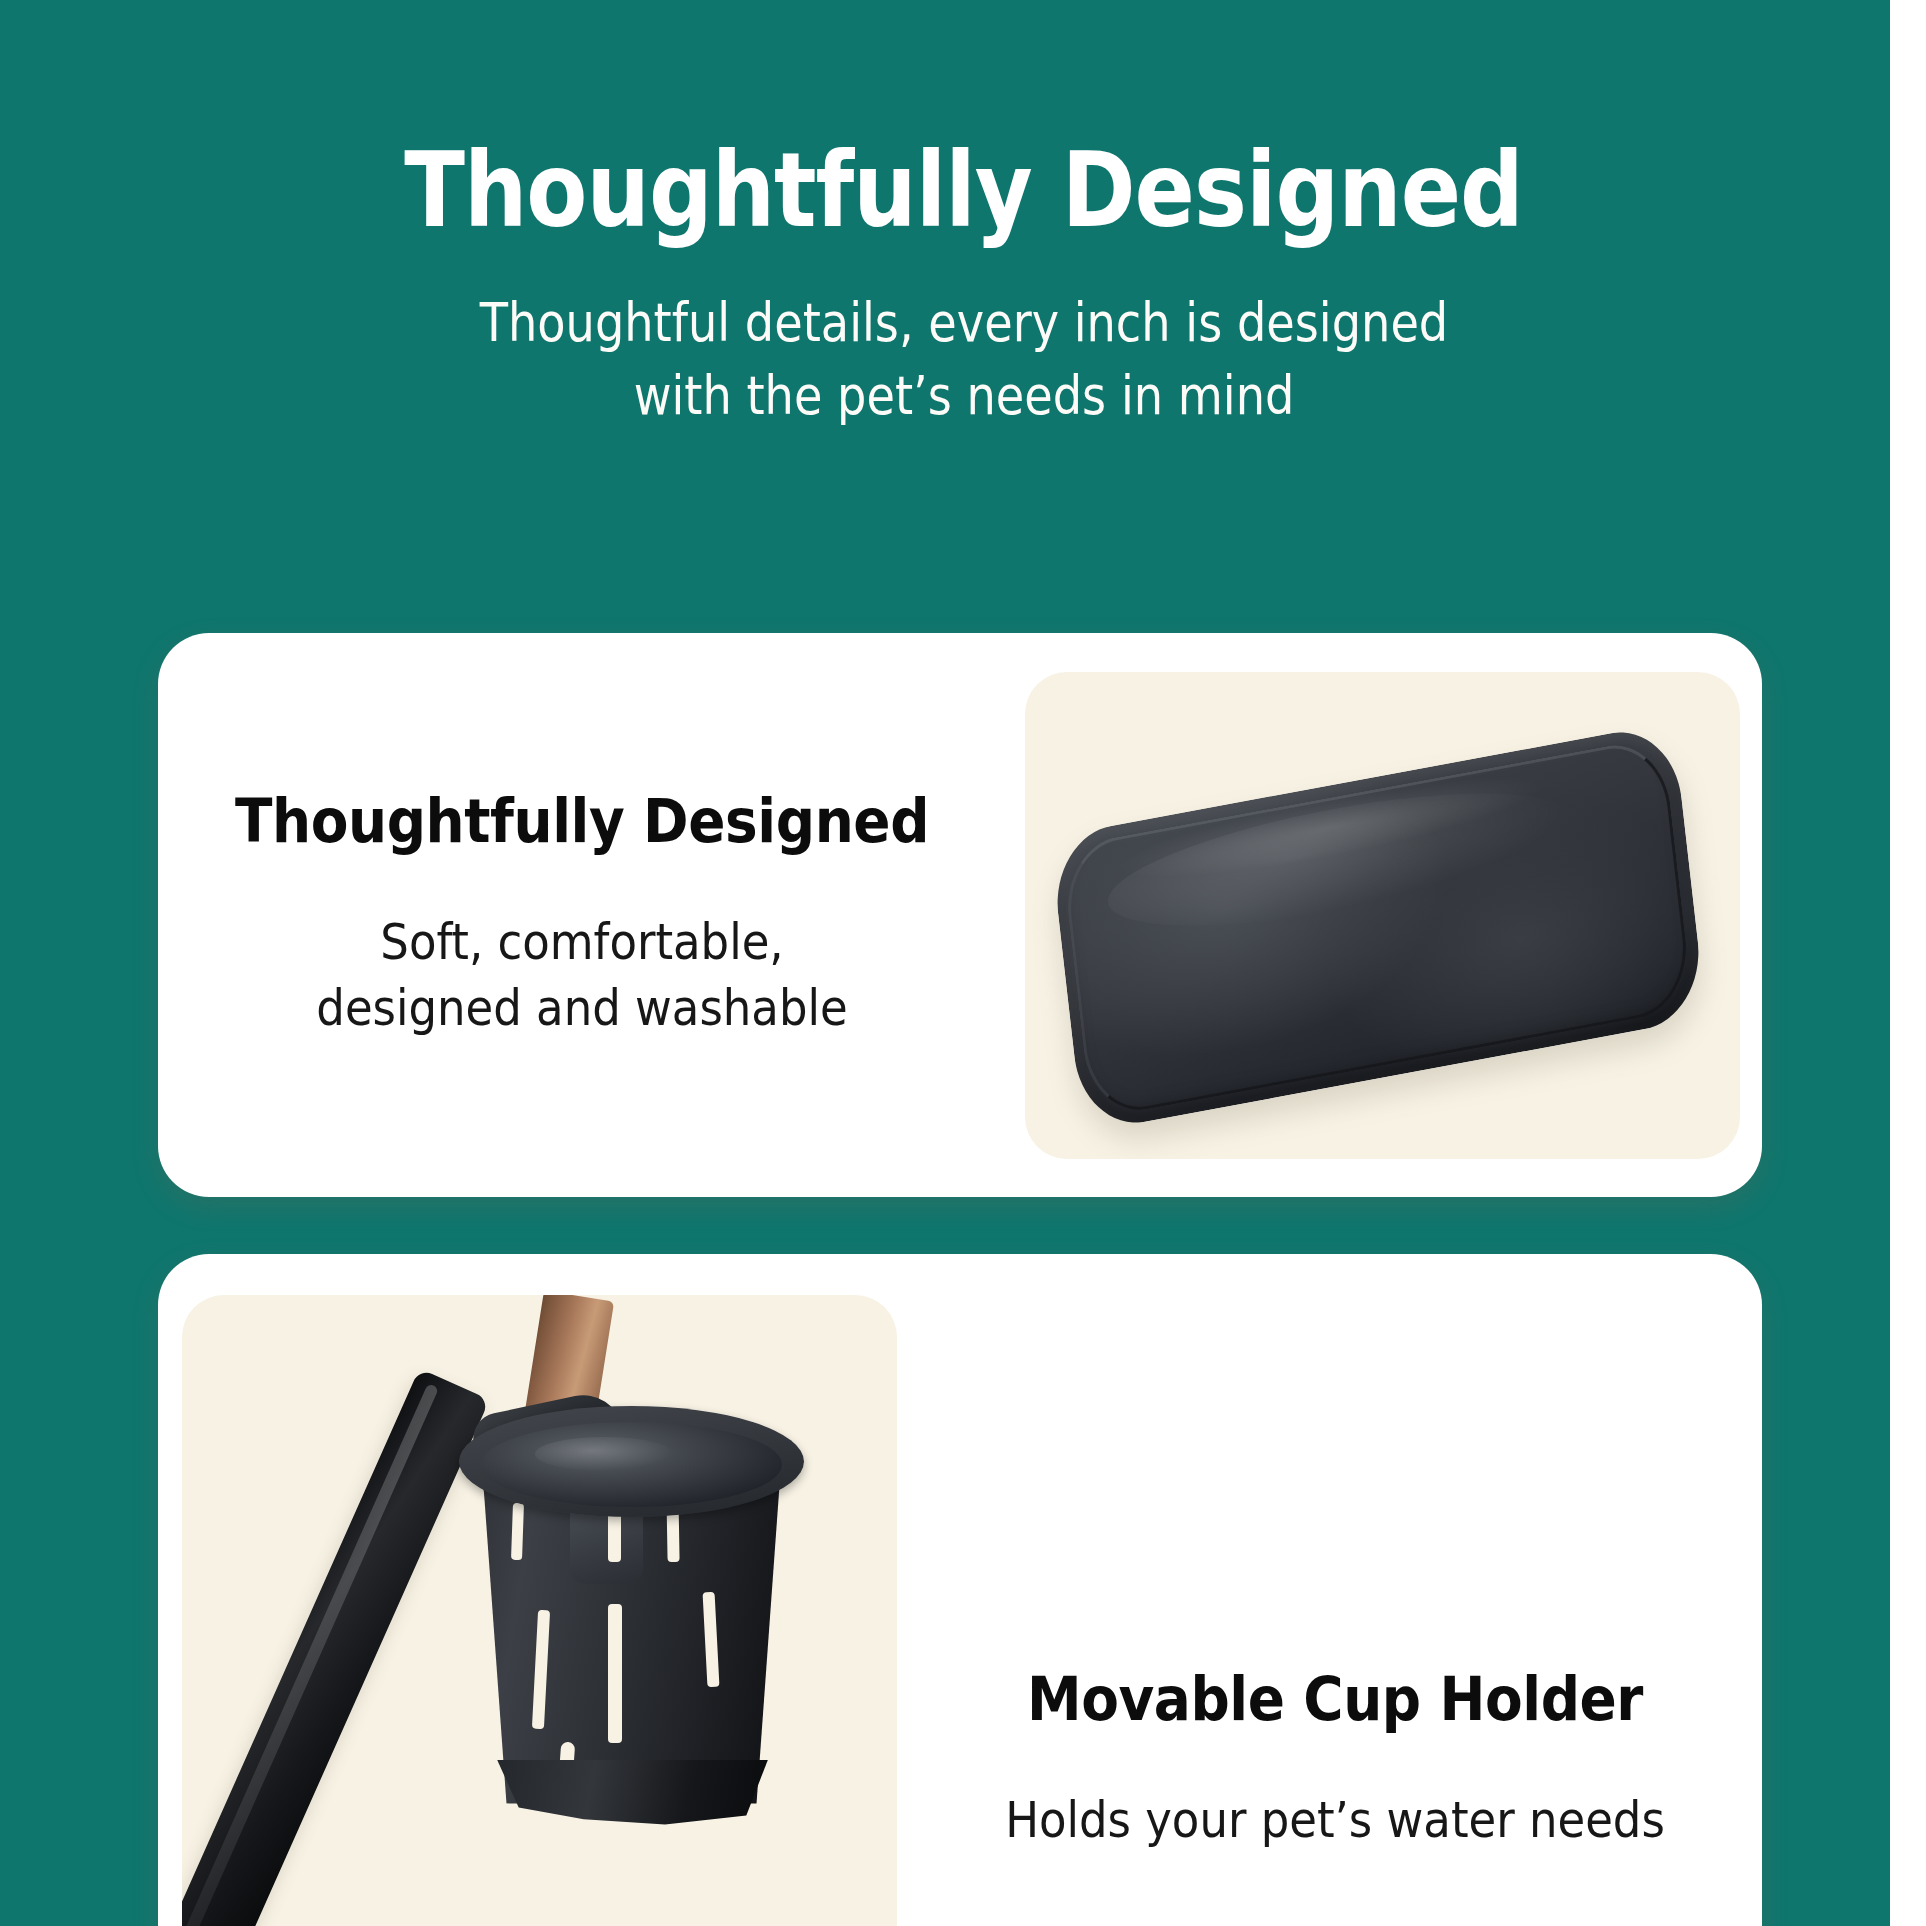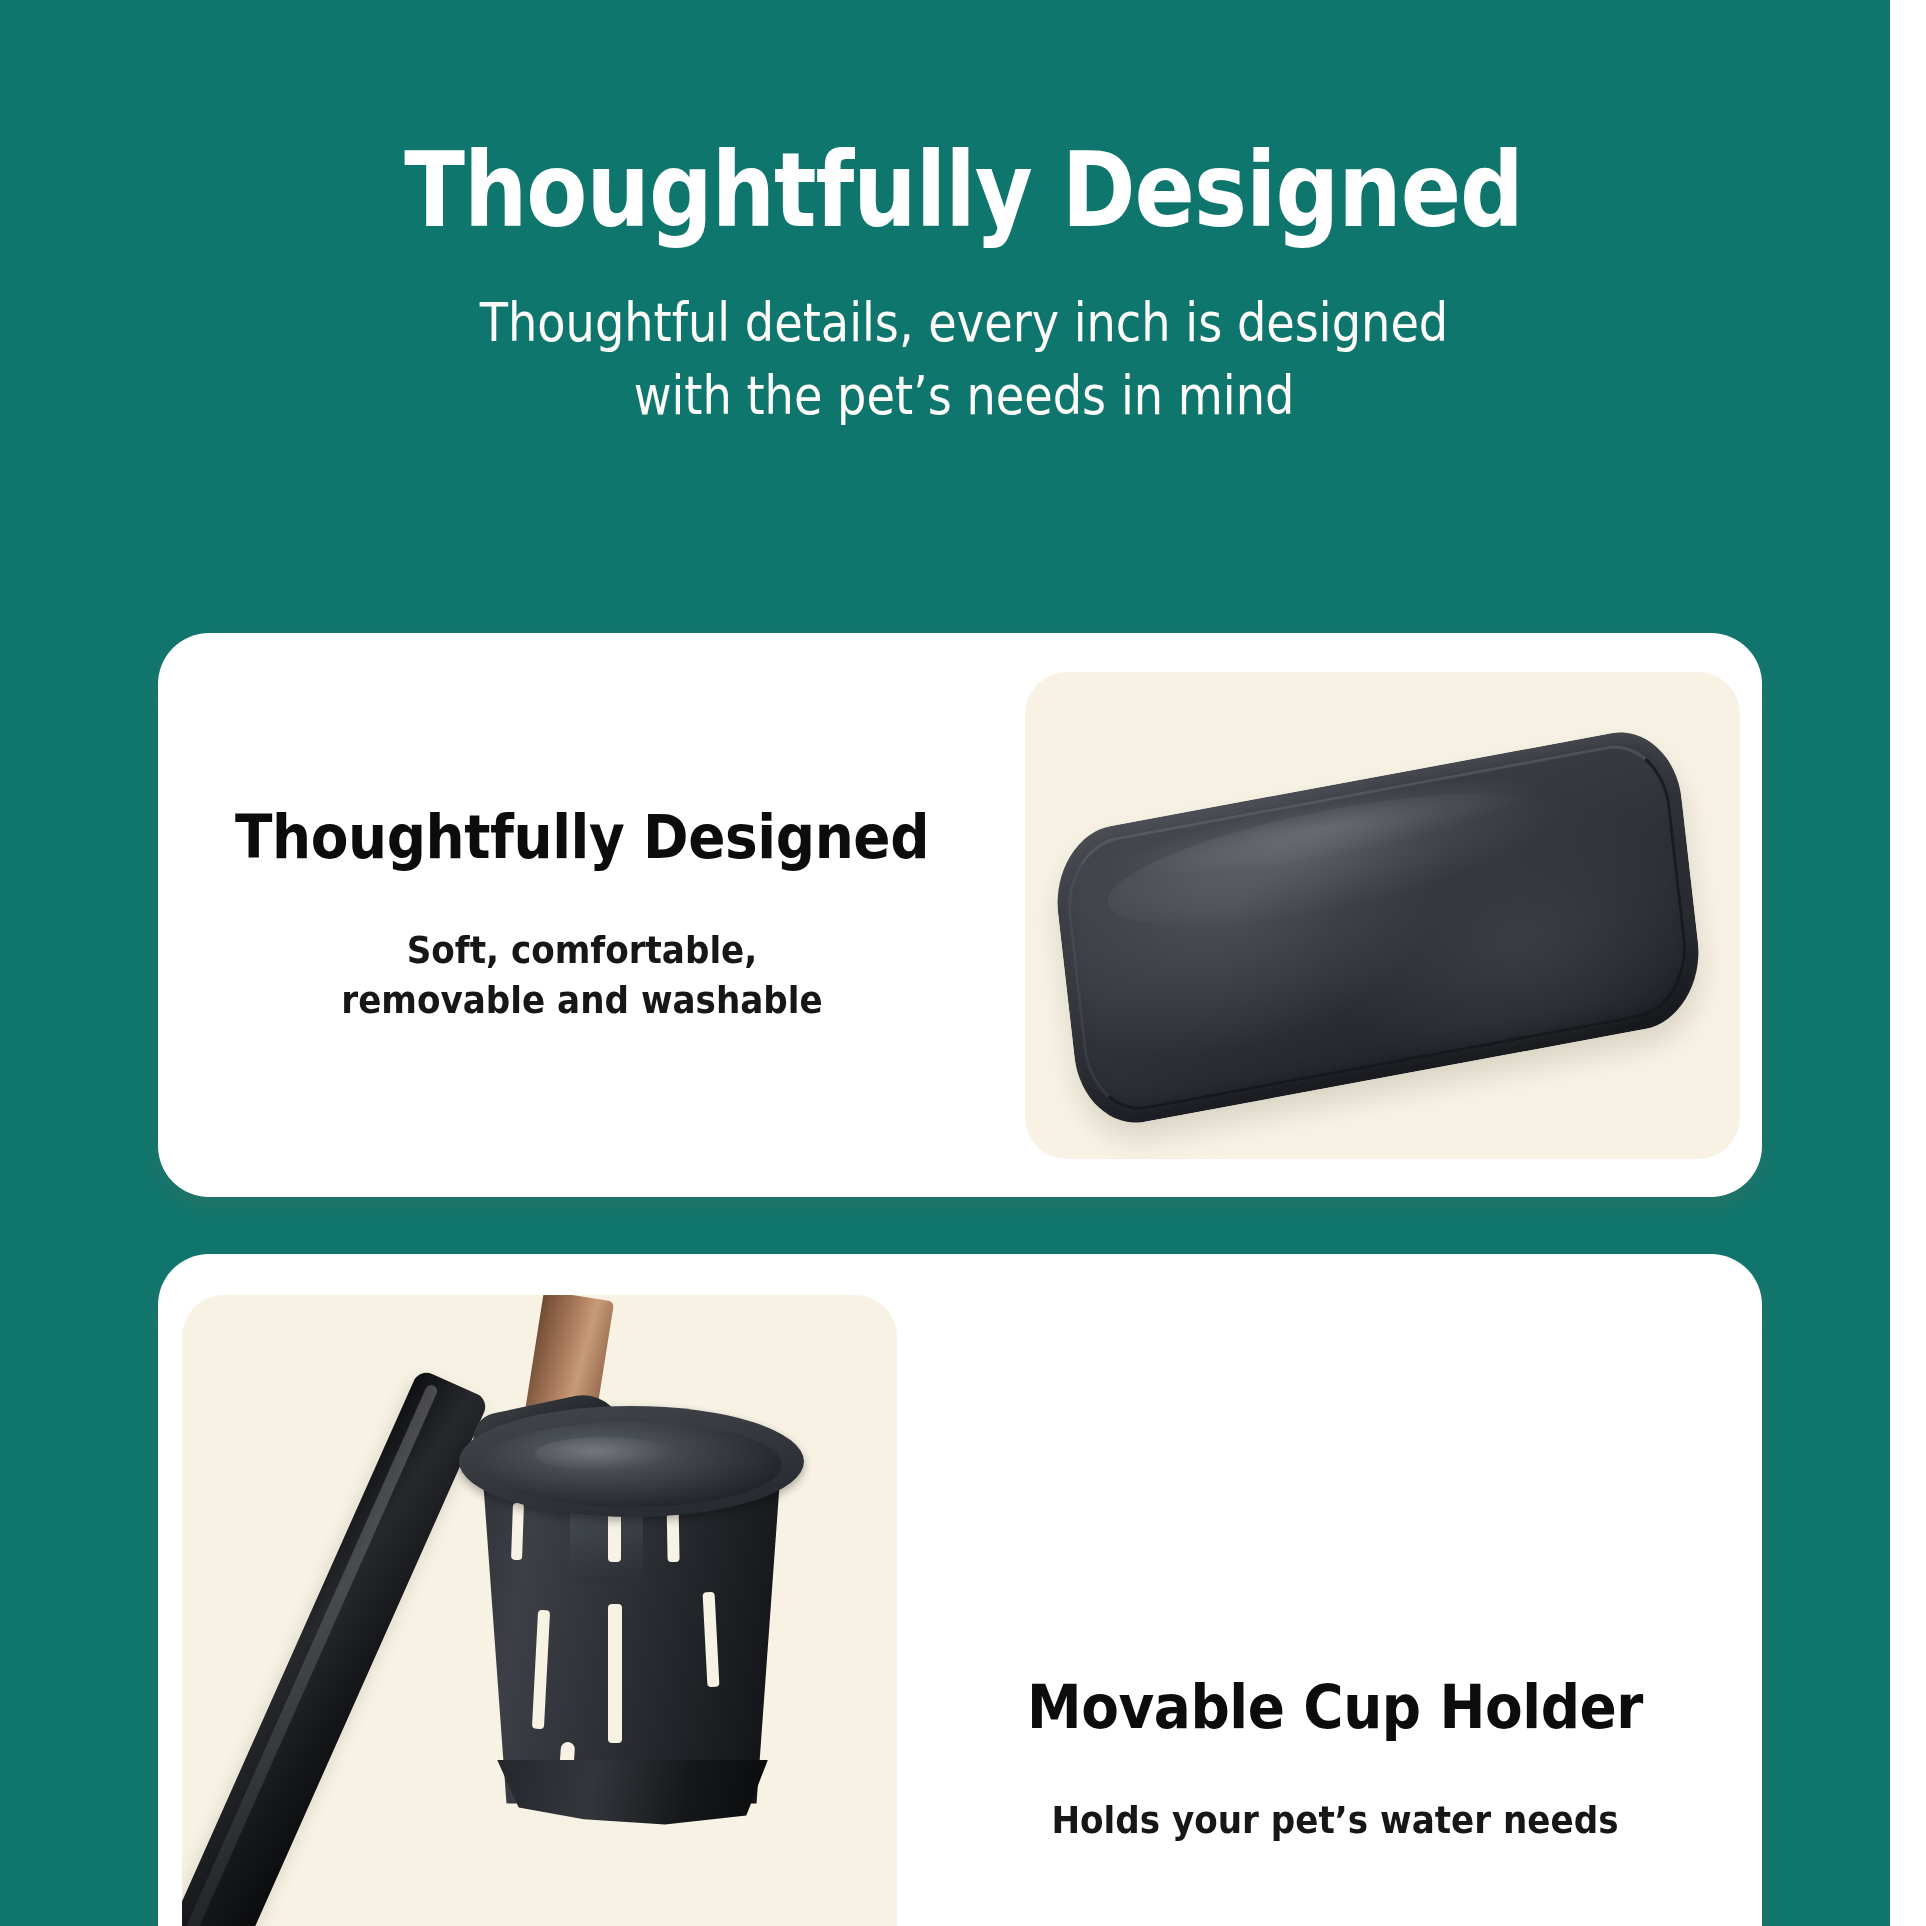--- a/index.html
+++ b/index.html
@@ -103,22 +103,22 @@
     font-size: 61px;
     line-height: 1.08;
     letter-spacing: -0.4px;
     font-stretch: condensed;
   }
   .card-body {
     margin: 0;
     padding-top: 55px;
     color: #171717;
     font-family: "DejaVu Sans Condensed", "Liberation Sans Narrow", "Liberation Sans", sans-serif;
-    font-weight: 700;
-    font-size: 38px;
+    font-weight: 400;
+    font-size: 50px;
     line-height: 1.33;
     font-stretch: condensed;
   }
   .card-body .ln { display: block; }
 
   
   .img-panel {
     position: relative;
     background: #f7f2e4;
     border-radius: 42px;
@@ -326,21 +326,21 @@
       <span class="ln">with the pet’s needs in mind</span>
     </p>
   </div>
 
   <div class="card" id="card-1">
 
     <div class="card-text">
       <h2 class="card-heading">Thoughtfully Designed</h2>
       <p class="card-body">
         <span class="ln">Soft, comfortable,</span>
-        <span class="ln">removable and washable</span>
+        <span class="ln">designed and washable</span>
       </p>
     </div>
 
     <div class="img-panel" id="panel-1">
       <div class="cushion-wrap">
         <div class="cushion"></div>
         <div class="cushion-hl"></div>
       </div>
     </div>
 

